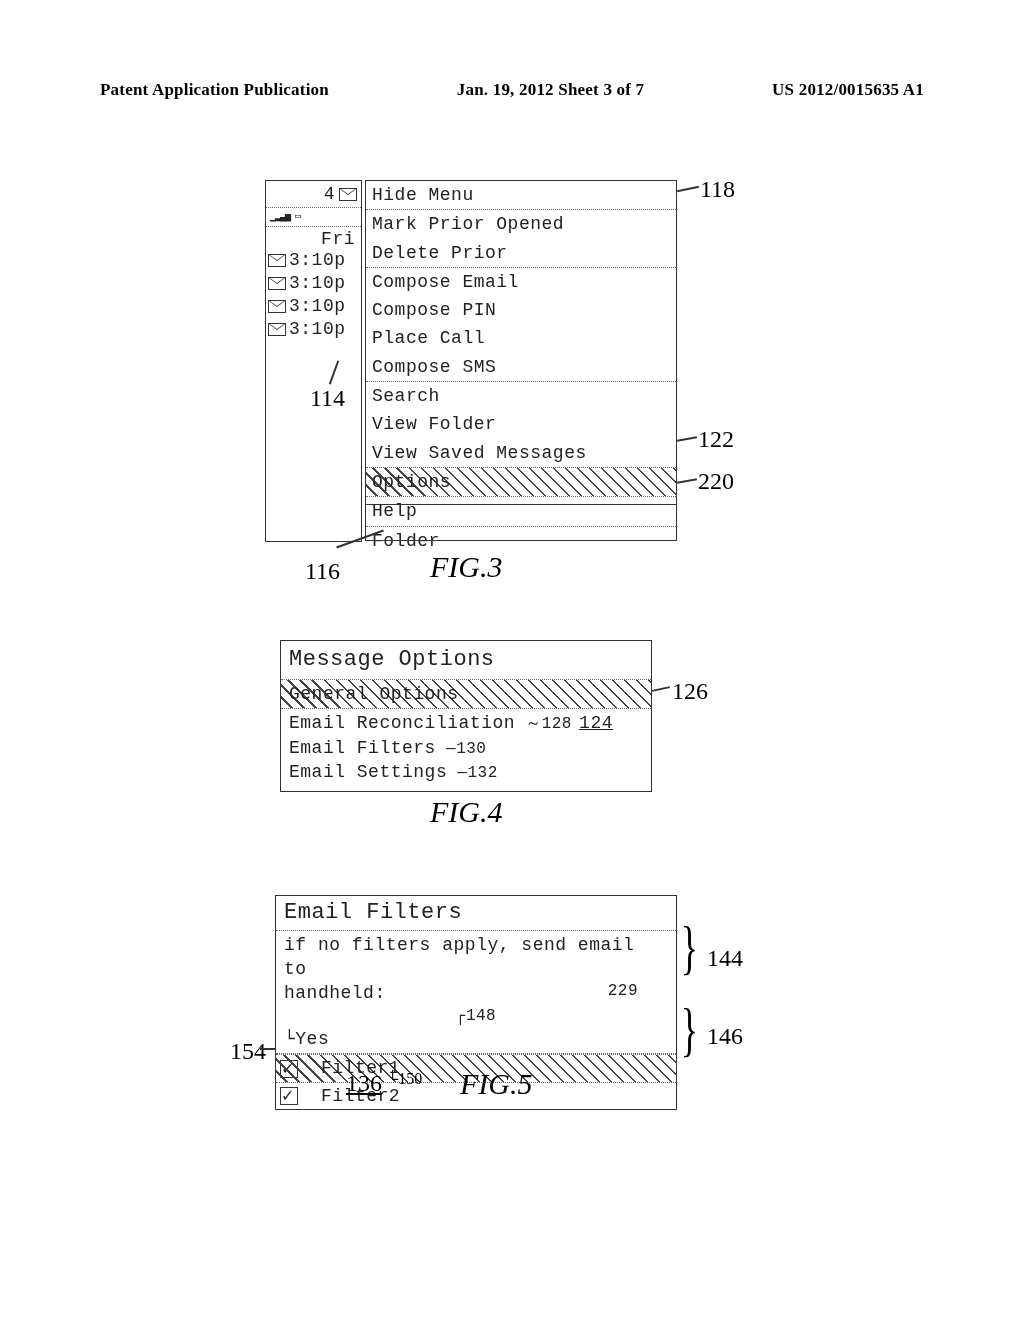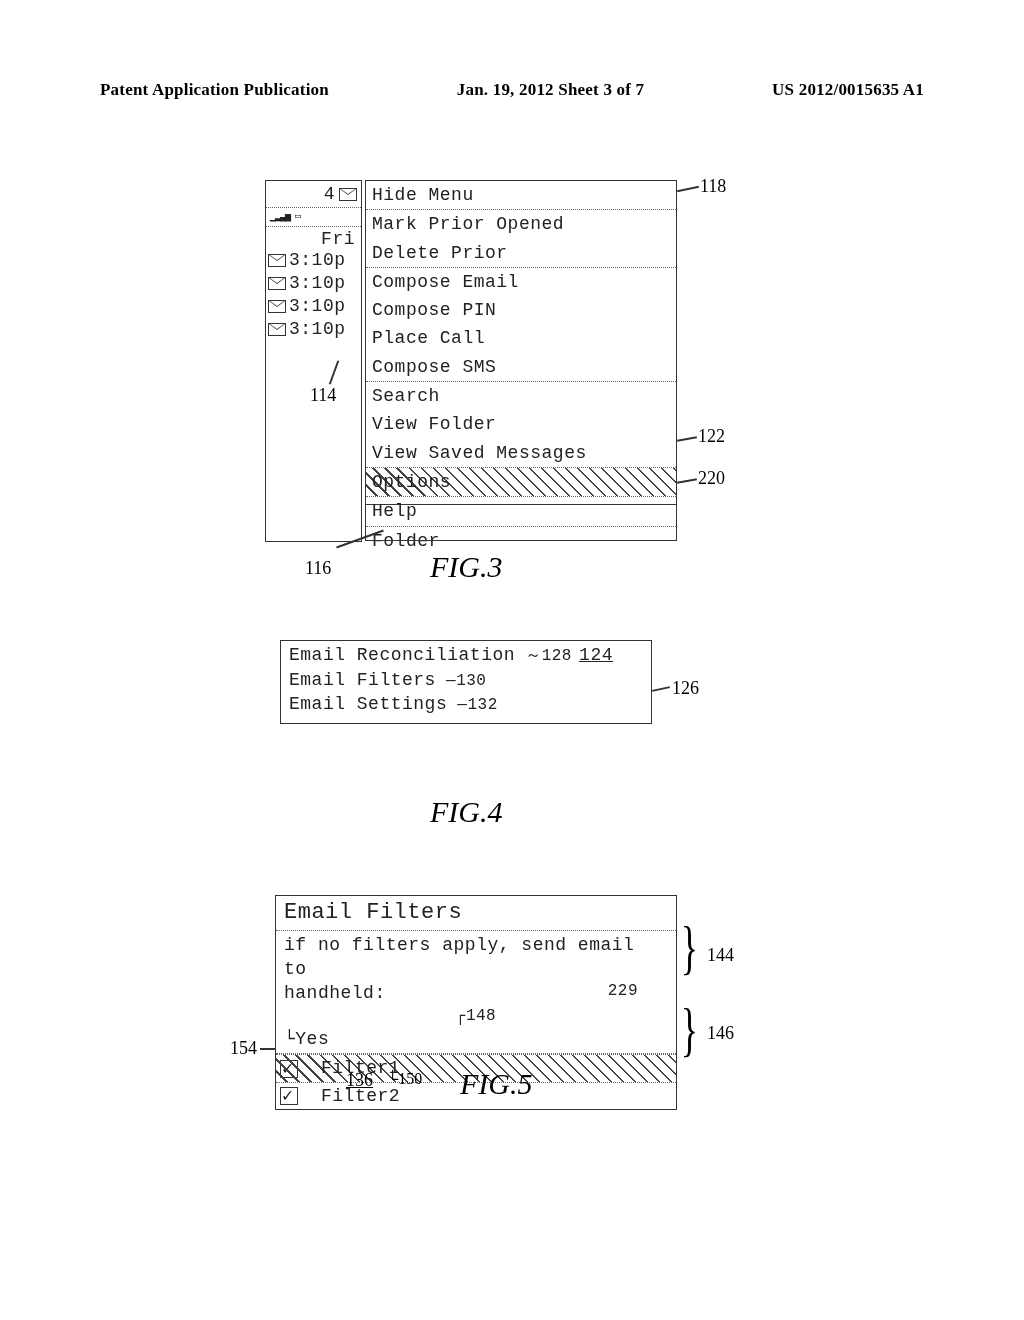--- a/index.html
+++ b/index.html
@@ -61,21 +61,21 @@
   }
   #fig3 .hatched::before {
     content:""; position:absolute; inset:0;
     background: repeating-linear-gradient(45deg, transparent 0 7px, #444 7px 8.5px);
     pointer-events:none;
   }
   #fig3 .below-menu {
     position: absolute; left:100px; top:323px; width:310px; height:37px; border:1.5px solid #333; border-top:none;
   }
   .callout-line { position:absolute; background:#333; }
-  .callout-label { position:absolute; font-size:18px; }
+  .callout-label { position:absolute; font-size:24px; }
   .fig-caption { font-style: italic; font-family: "Times New Roman", serif; font-size: 30px; }
   
   #fig4 { left: 280px; top:640px; width:400px; height:160px; }
   #fig4 .panel { width:370px; }
   #fig4 .title { padding:4px 8px; font-size:22px; border-bottom:1px dotted #666; }
   #fig4 .general { position:relative; padding:2px 8px; border-bottom:1px dotted #666; }
   #fig4 .general::after {
     content:""; position:absolute; inset:0;
     background: repeating-linear-gradient(45deg, transparent 0 7px, #444 7px 8.5px);
     pointer-events:none;
@@ -178,20 +178,22 @@
   <div class="callout-line" style="left:412px; top:258px; width:20px; height:2px; transform:rotate(-10deg);"></div>
 
   <div class="callout-label" style="left:433px; top:288px;">220</div>
   <div class="callout-line" style="left:412px; top:300px; width:20px; height:2px; transform:rotate(-10deg);"></div>
 
   <div class="fig-caption" style="position:absolute; left:165px; top:370px;">FIG.3</div>
 </div>
 
 <div id="fig4" class="figure">
   <div class="panel ui-text">
+    <div class="title">Message Options</div>
+    <div class="general"><span style="position:relative;z-index:1">General Options</span></div>
     <div class="body">
       <span class="line">
         <span>Email Reconciliation</span><span class="small-num"> ～</span><span class="small-num">128</span>
         <span style="float:right; margin-right:30px;" class="underline">124</span>
       </span>
       <span class="line">
         <span>Email Filters</span><span class="small-num"> —</span><span class="small-num">130</span>
       </span>
       <span class="line">
         <span>Email Settings</span><span class="small-num"> —</span><span class="small-num">132</span>

